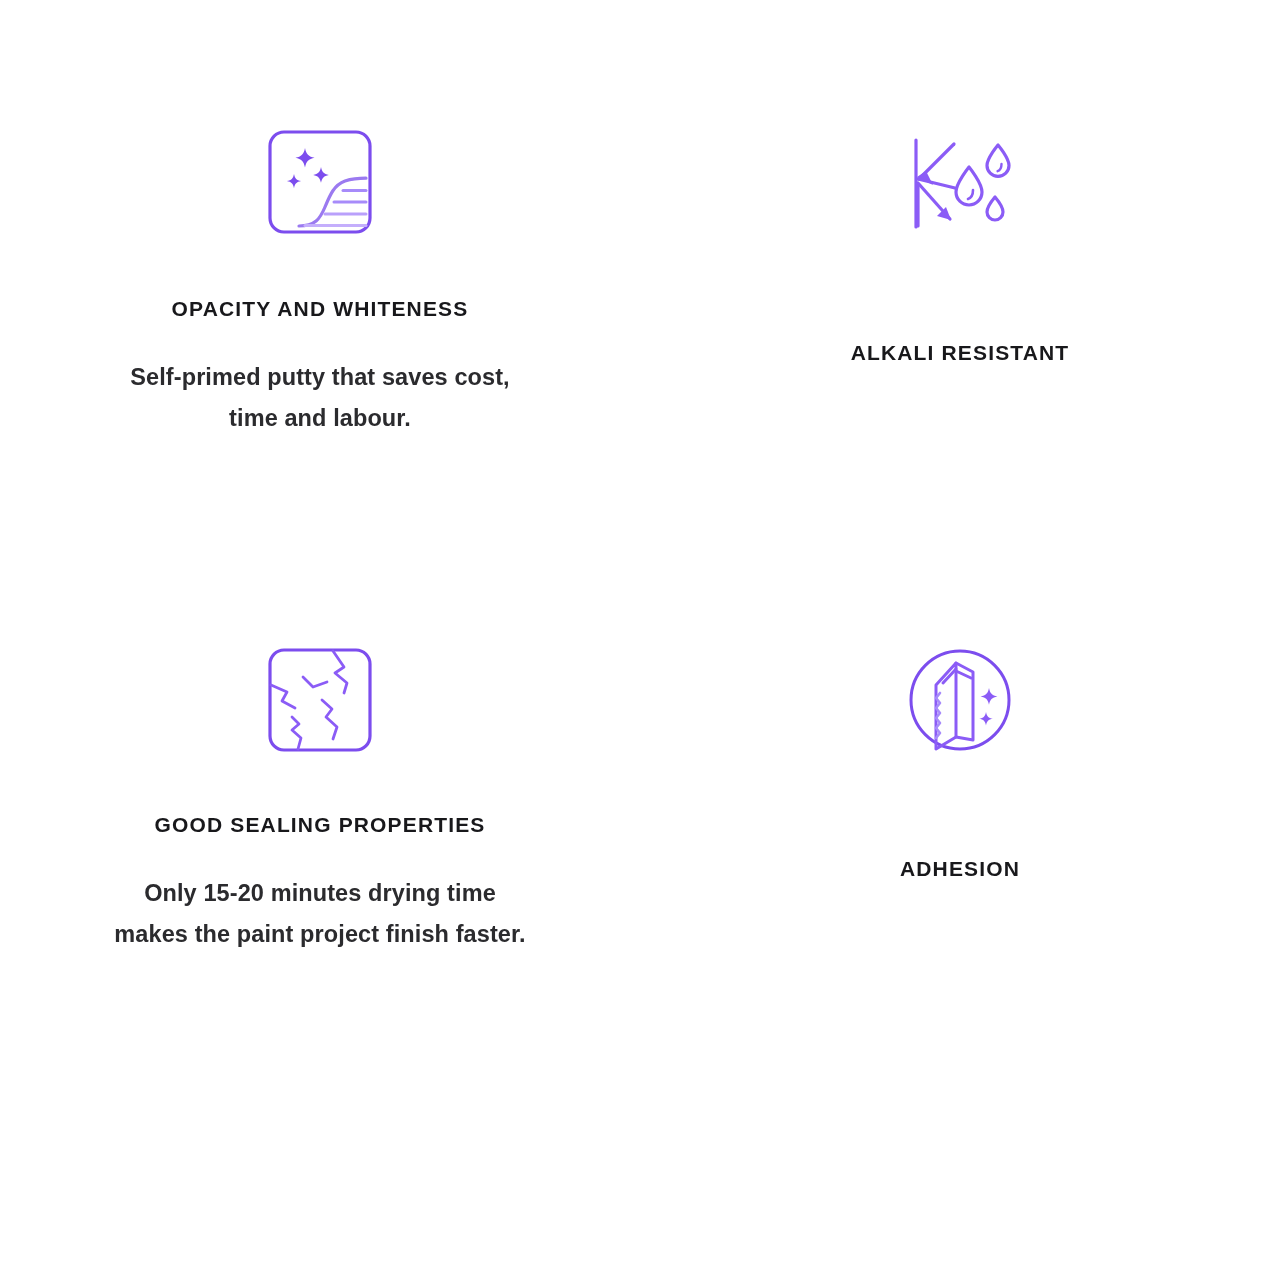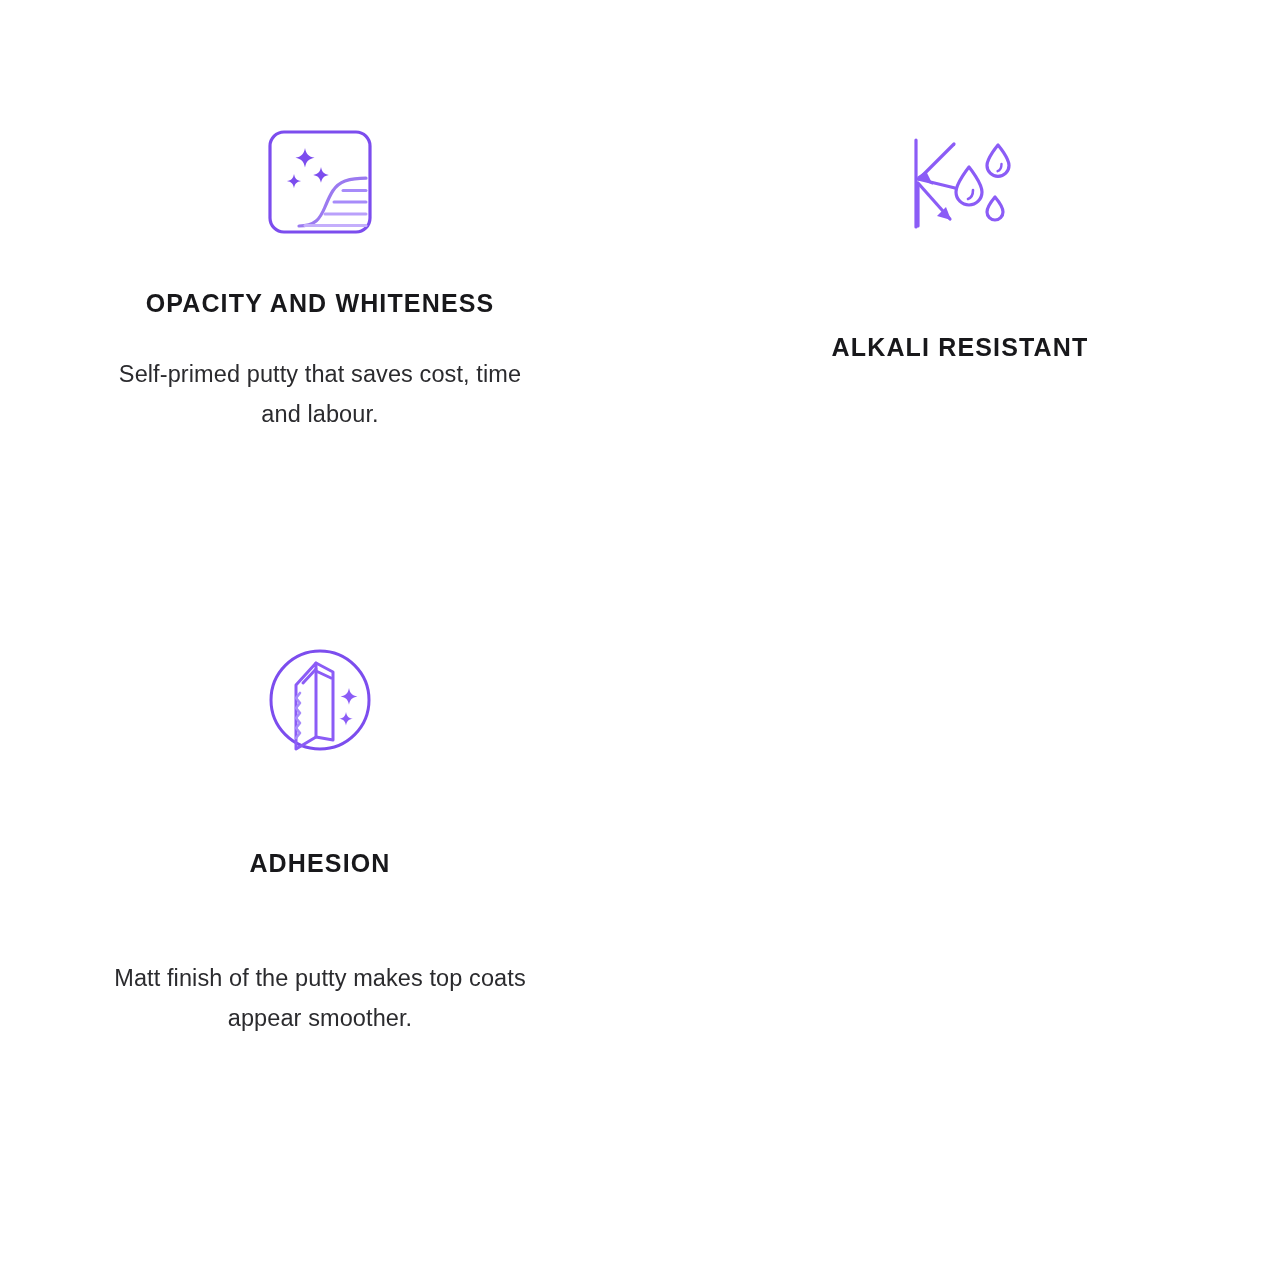--- a/index.html
+++ b/index.html
@@ -41,34 +41,34 @@
     width: 120px;
     height: 120px;
     display: flex;
     align-items: center;
     justify-content: center;
     margin-bottom: 44px;
   }
   .feature-icon svg { display: block; }
 
   .feature-title {
-    font-size: 25px;
+    font-size: 21px;
     font-weight: 700;
     letter-spacing: 1.15px;
     text-transform: uppercase;
     color: #18181b;
     text-align: center;
     line-height: 1.2;
-    margin: 0 0 36px 0;
+    margin: 8px 0 36px 0;
     white-space: nowrap;
   }
 
   .feature-desc {
     font-size: 23.5px;
-    font-weight: 400;
+    font-weight: 700;
     line-height: 1.72;
     color: #2b2b2e;
     text-align: center;
     margin: 0;
     max-width: 430px;
     letter-spacing: 0.1px;
   }
 
   
   .row-1 .feature-icon { margin-bottom: 46px; }
@@ -117,36 +117,56 @@
         <path d="M64 40 C64 40 51 56 51 65 C51 72.2 56.8 78 64 78 C71.2 78 77 72.2 77 65 C77 56 64 40 64 40 Z" stroke="#8b5cf6" stroke-width="3.2" fill="none" stroke-linejoin="round"></path>
         <path d="M68 63 C68 68 66 71 63 72" stroke="#8b5cf6" stroke-width="2.6" fill="none" stroke-linecap="round"></path>
         <path d="M93 18 C93 18 82 31 82 38.5 C82 44.5 86.9 49.4 93 49.4 C99.1 49.4 104 44.5 104 38.5 C104 31 93 18 93 18 Z" stroke="#8b5cf6" stroke-width="3.2" fill="none" stroke-linejoin="round"></path>
         <path d="M96.5 37 C96.5 41 95 43.4 92.6 44.2" stroke="#8b5cf6" stroke-width="2.4" fill="none" stroke-linecap="round"></path>
         <path d="M90 70 C90 70 82 79.5 82 85 C82 89.4 85.6 93 90 93 C94.4 93 98 89.4 98 85 C98 79.5 90 70 90 70 Z" stroke="#8b5cf6" stroke-width="3.2" fill="none" stroke-linejoin="round"></path>
       </svg>
     </div>
     <h3 class="feature-title">ALKALI RESISTANT</h3>
   </div>
 
+  <div class="feature-card col-left row-2">
+    <div class="feature-icon">
+      <svg width="110" height="110" viewBox="0 0 110 110" fill="none" xmlns="http://www.w3.org/2000/svg">
+        <rect x="5" y="5" width="100" height="100" rx="14" ry="14" stroke="#7c4dee" stroke-width="3.2" fill="none"></rect>
+        <g stroke="#8b5cf6" stroke-width="2.8" fill="none" stroke-linecap="round" stroke-linejoin="round">
+
+          <path d="M68 6 L79 22 L70 28 L82 38 L79 48"></path>
+
+          <path d="M38 32 L48 42 L62 37"></path>
+
+          <path d="M6 40 L22 47 L17 56 L30 63"></path>
+
+          <path d="M57 55 L67 64 L61 72 L72 82 L68 94"></path>
+
+          <path d="M27 72 L34 79 L27 85 L36 93 L33 104"></path>
+        </g>
+      </svg>
+    </div>
+    <h3 class="feature-title">GOOD SEALING PROPERTIES</h3>
+    <p class="feature-desc">Only 15-20 minutes drying time makes the paint project finish faster.</p>
+  </div>
 
   <div class="feature-card col-right row-2">
     <div class="feature-icon">
       <svg width="110" height="110" viewBox="0 0 110 110" fill="none" xmlns="http://www.w3.org/2000/svg">
         <circle cx="55" cy="55" r="49" stroke="#7c4dee" stroke-width="3" fill="none"></circle>
 
         <g stroke="#8b5cf6" stroke-width="3" fill="none" stroke-linejoin="round" stroke-linecap="round">
           <path d="M31 40 L51 18 L51 92 L31 104 Z"></path>
           <path d="M51 18 L68 27 L68 95 L51 92"></path>
           <path d="M51 26 L66 33"></path>
           <path d="M38 38 L51 24"></path>
         </g>
 
         <path d="M35 48 L31 53 L35 58 L31 63 L35 68 L31 73 L35 78 L31 83 L35 88 L31 93" stroke="#a78bfa" stroke-width="2.6" fill="none" stroke-linejoin="round" stroke-linecap="round"></path>
 
         <path d="M84 43 C85 48.4 87 50.4 92.4 51.4 C87 52.4 85 54.4 84 59.8 C83 54.4 81 52.4 75.6 51.4 C81 50.4 83 48.4 84 43 Z" fill="#8b5cf6"></path>
         <path d="M81 67 C81.8 71.4 83.4 73 87.8 73.8 C83.4 74.6 81.8 76.2 81 80.6 C80.2 76.2 78.6 74.6 74.2 73.8 C78.6 73 80.2 71.4 81 67 Z" fill="#8b5cf6"></path>
       </svg>
     </div>
     <h3 class="feature-title">ADHESION</h3>
-    <p class="feature-desc">Matt finish of the putty makes top coats appear smoother.</p>
   </div>
 
 </div>
 
 </body></html>

